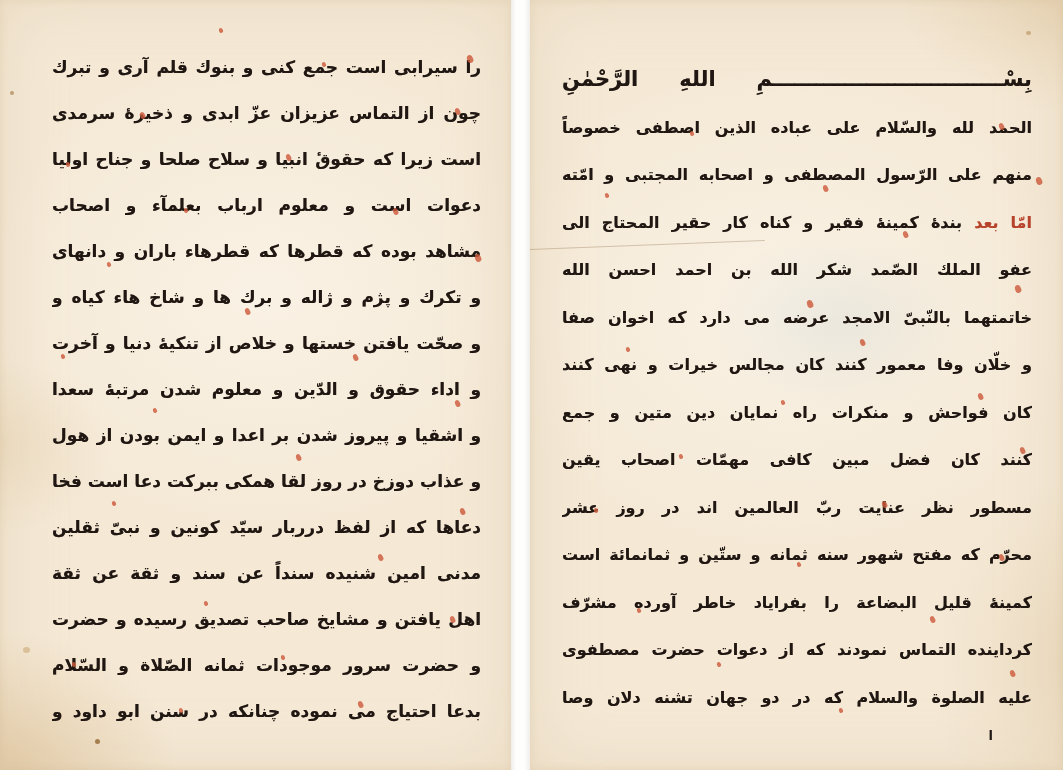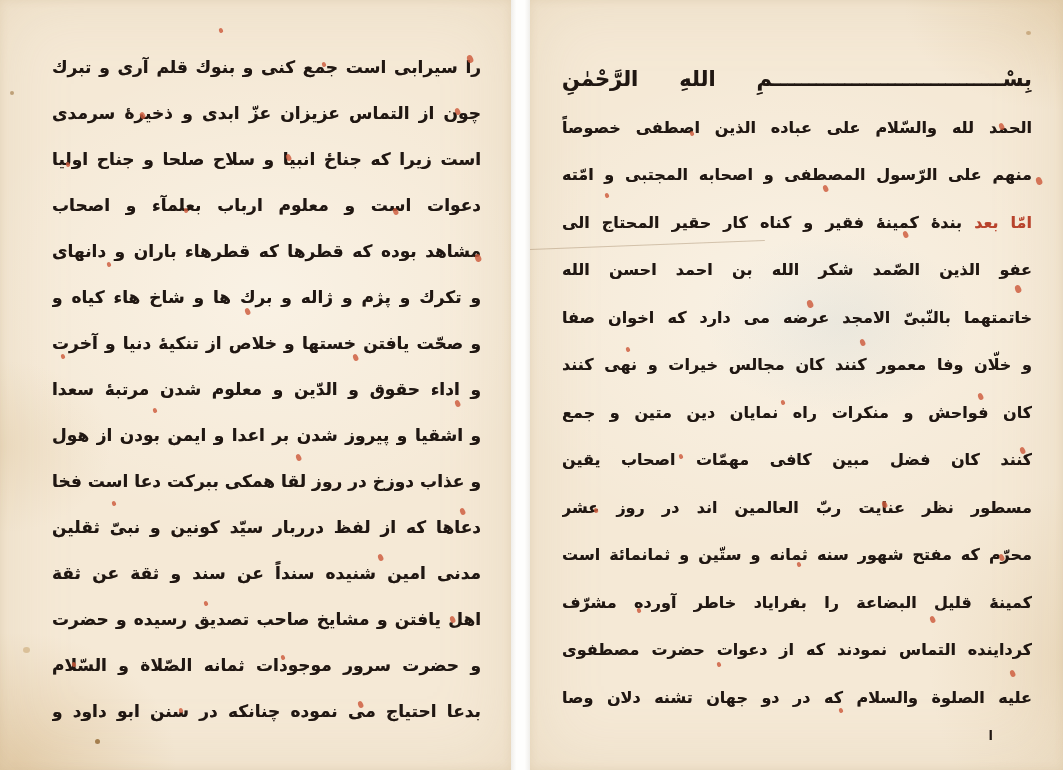--- a/index.html
+++ b/index.html
@@ -64,21 +64,21 @@
 </style>
 </head>
 <body>
 
 <div class="canvas">
 
   <section class="page page-left">
     <div class="textblock" id="text-left">
         <div class="line"><span class="ink">را سیرابی است جمع کنی و بنوك قلم آری و تبرك کذاری</span></div>
         <div class="line"><span class="ink">چون از التماس عزیزان عزّ ابدی و ذخیرهٔ سرمدی حاصل</span></div>
-        <div class="line"><span class="ink">است زیرا که جناحٔ انبیا و سلاح صلحا و جناح اولیا</span></div>
+        <div class="line"><span class="ink">است زیرا که حقوقٔ انبیا و سلاح صلحا و جناح اولیا</span></div>
         <div class="line"><span class="ink">دعوات است و معلوم ارباب بعلمآء و اصحاب</span></div>
         <div class="line"><span class="ink">مشاهد بوده که قطرها که قطرهاء باران و دانهای برف</span></div>
         <div class="line"><span class="ink">و تکرك و پژم و ژاله و برك ها و شاخ هاء کیاه و کیازار</span></div>
         <div class="line"><span class="ink">و صحّت یافتن خستها و خلاص از تنکیهٔ دنیا و آخرت</span></div>
         <div class="line"><span class="ink">و اداء حقوق و الدّین و معلوم شدن مرتبهٔ سعدا</span></div>
         <div class="line"><span class="ink">و اشقیا و پیروز شدن بر اعدا و ایمن بودن از هول قیامت</span></div>
         <div class="line"><span class="ink">و عذاب دوزخ در روز لقا همکی ببرکت دعا است فخا</span></div>
         <div class="line"><span class="ink">دعاها که از لفظ درربار سیّد کونین و نبیّ ثقلین محمّد مکّی</span></div>
         <div class="line"><span class="ink">مدنی امین شنیده سنداً عن سند و ثقة عن ثقة بعلمآء</span></div>
         <div class="line"><span class="ink">اهل یافتن و مشایخ صاحب تصدیق رسیده و حضرت</span></div>
@@ -120,21 +120,21 @@
 
   <div class="gutter"></div>
 
   <section class="page page-right">
     <div class="crease"></div>
     <div class="textblock" id="text-right">
         <div class="line basmala"><span class="ink">بِسْــــــــــــــــــــــــــــــــمِ اللهِ الرَّحْمٰنِ الرَّحِيم</span></div>
         <div class="line"><span class="ink">الحمد لله والسّلام علی عباده الذین اصطفی خصوصاً</span></div>
         <div class="line"><span class="ink">منهم علی الرّسول المصطفی و اصحابه المجتبی و امّته المرتضی</span></div>
         <div class="line"><span class="red-ink">امّا بعد</span><span class="ink"> بندهٔ کمینهٔ فقیر و کناه کار حقیر المحتاج الی</span></div>
-        <div class="line"><span class="ink">عفو الذین الصّمد شکر الله بن احمد احسن الله</span></div>
+        <div class="line"><span class="ink">عفو الملك الصّمد شکر الله بن احمد احسن الله</span></div>
         <div class="line"><span class="ink">خاتمتهما بالنّبیّ الامجد عرضه می دارد که اخوان صفا</span></div>
         <div class="line"><span class="ink">و خلّان وفا معمور کنند کان مجالس خیرات و نهی کنند</span></div>
         <div class="line"><span class="ink">کان فواحش و منکرات راه نمایان دین متین و جمع</span></div>
         <div class="line"><span class="ink">کنند کان فضل مبین کافی مهمّات اصحاب یقین</span></div>
         <div class="line"><span class="ink">مسطور نظر عنایت ربّ العالمین اند در روز عشر</span></div>
         <div class="line"><span class="ink">محرّم که مفتح شهور سنه ثمانه و ستّین و ثمانمائة است</span></div>
         <div class="line"><span class="ink">کمینهٔ قلیل البضاعة را بفرایاد خاطر آورده مشرّف</span></div>
         <div class="line"><span class="ink">کرداینده التماس نمودند که از دعوات حضرت مصطفوی</span></div>
         <div class="line"><span class="ink">علیه الصلوة والسلام که در دو جهان تشنه دلان وصا</span></div>
       </div>

